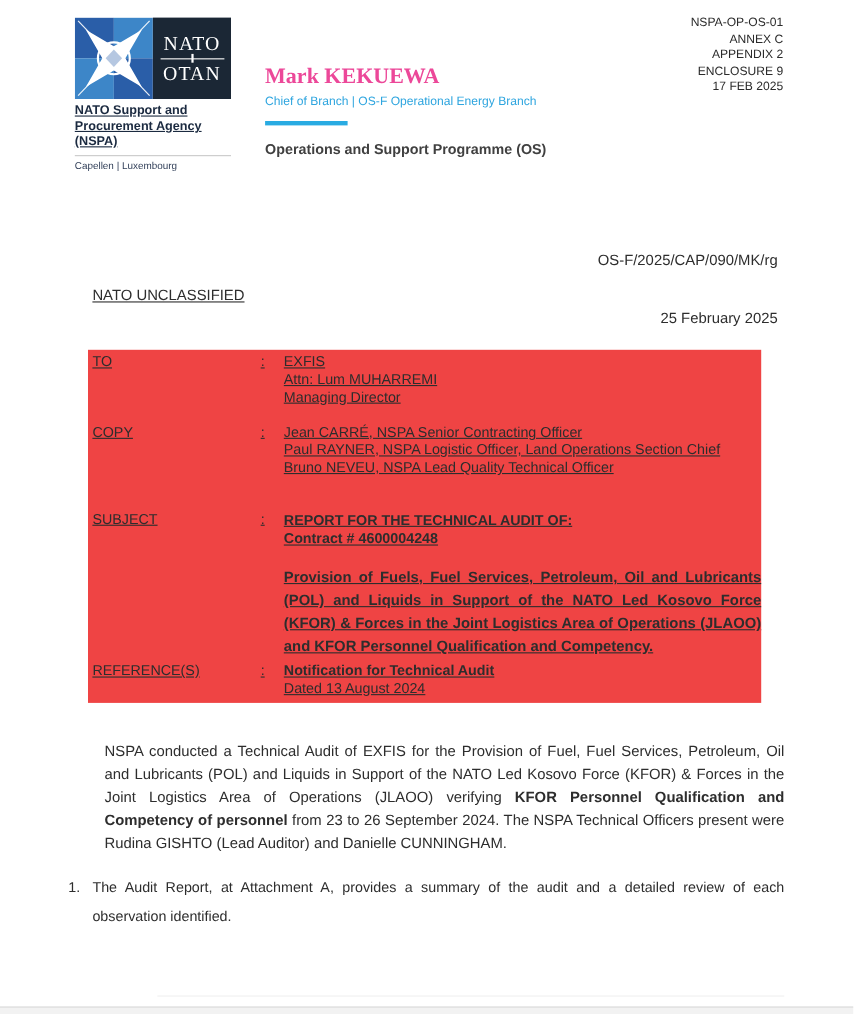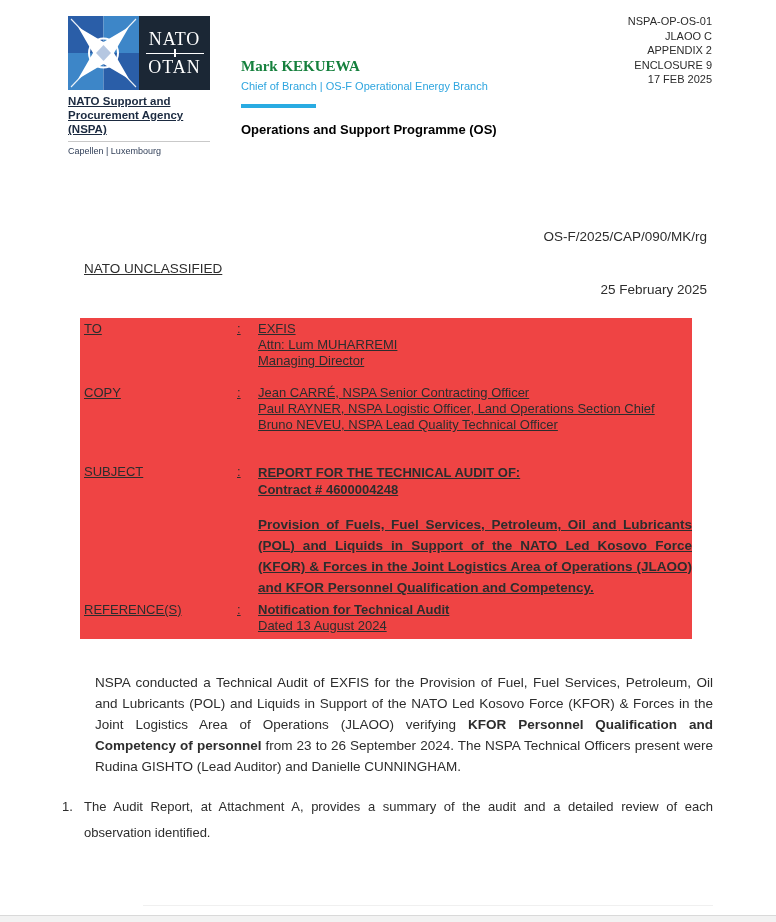--- a/index.html
+++ b/index.html
@@ -28,24 +28,24 @@
   .logo-name {
     margin-top:4px; font-size:11.5px; font-weight:bold; line-height:14px;
     color:#1b2a40;
     text-decoration:underline;
   }
   .logo-divider { margin-top:5px; border-top:1px solid #c9c9c9; }
   .logo-location { margin-top:4px; font-size:9px; color:#33415a; }
 
   
   .officer { position:absolute; left:241px; top:58px; width:340px; }
-  .officer-name { font-family:"Liberation Serif", serif; font-weight:bold; font-size:15px; color:#15803d; }
+  .officer-name { font-family:"Liberation Serif", serif; font-weight:bold; font-size:20px; color:#ec4899; }
   .officer-title { margin-top:5px; font-size:11px; color:#2ea5df; }
   .officer-rule { margin-top:12px; width:75px; height:4px; background:#29abe2; }
-  .officer-programme { margin-top:14px; font-size:13px; font-weight:bold; color:#000000; }
+  .officer-programme { margin-top:14px; font-size:13px; font-weight:bold; color:#404040; }
 
   
   .ref-block { position:absolute; top:14px; right:64px; text-align:right; font-size:11px; line-height:14.5px; color:#2b2b2b; }
 
   
   .doc-ref { position:absolute; top:229px; right:69px; font-size:13.5px; }
   .classification { position:absolute; top:261px; left:84px; width:640px; text-align:left; font-size:13.5px; text-decoration:underline; }
   .doc-date { position:absolute; top:282px; right:69px; font-size:13.5px; }
 
   
@@ -113,21 +113,21 @@
 
   <div class="officer">
     <div class="officer-name">Mark KEKUEWA</div>
     <div class="officer-title">Chief of Branch | OS-F Operational Energy Branch</div>
     <div class="officer-rule"></div>
     <div class="officer-programme">Operations and Support Programme (OS)</div>
   </div>
 
   <div class="ref-block">
     <div>NSPA-OP-OS-01</div>
-    <div>JLAOO C</div>
+    <div>ANNEX C</div>
     <div>APPENDIX 2</div>
     <div>ENCLOSURE 9</div>
     <div>17 FEB 2025</div>
   </div>
 
   <div class="doc-ref">OS-F/2025/CAP/090/MK/rg</div>
   <div class="classification">NATO UNCLASSIFIED</div>
   <div class="doc-date">25 February 2025</div>
 
   <div class="fields">

